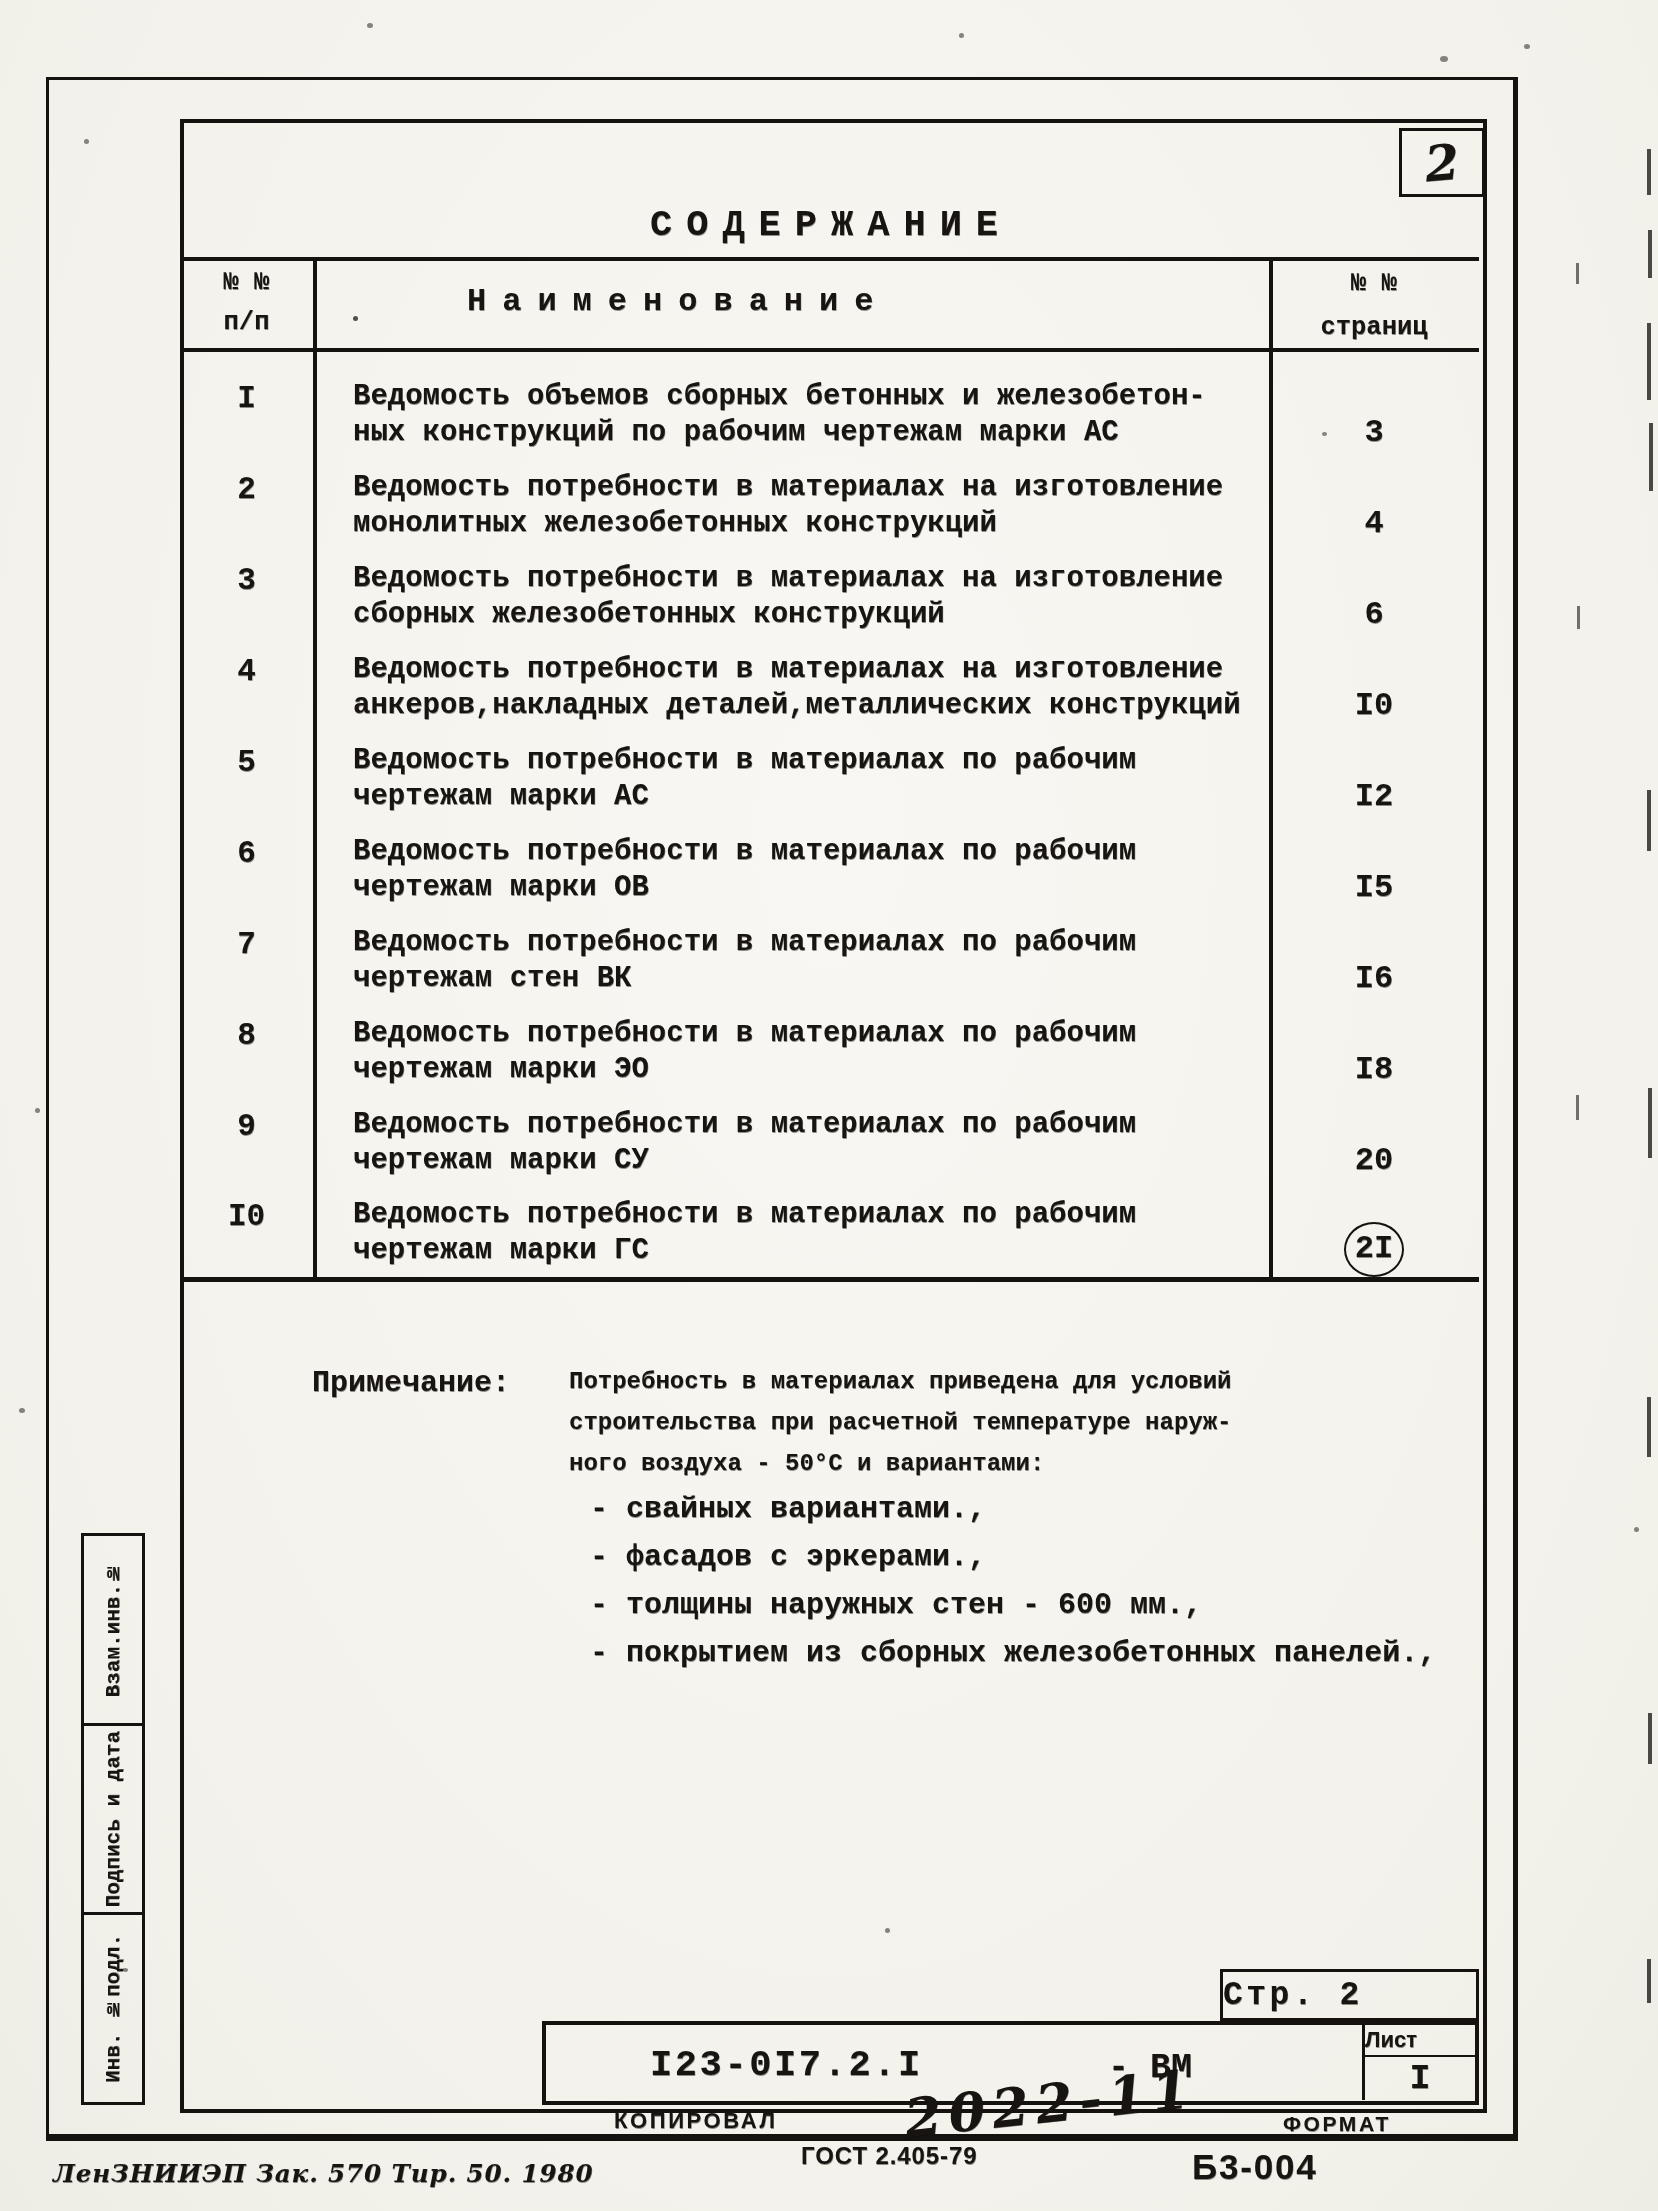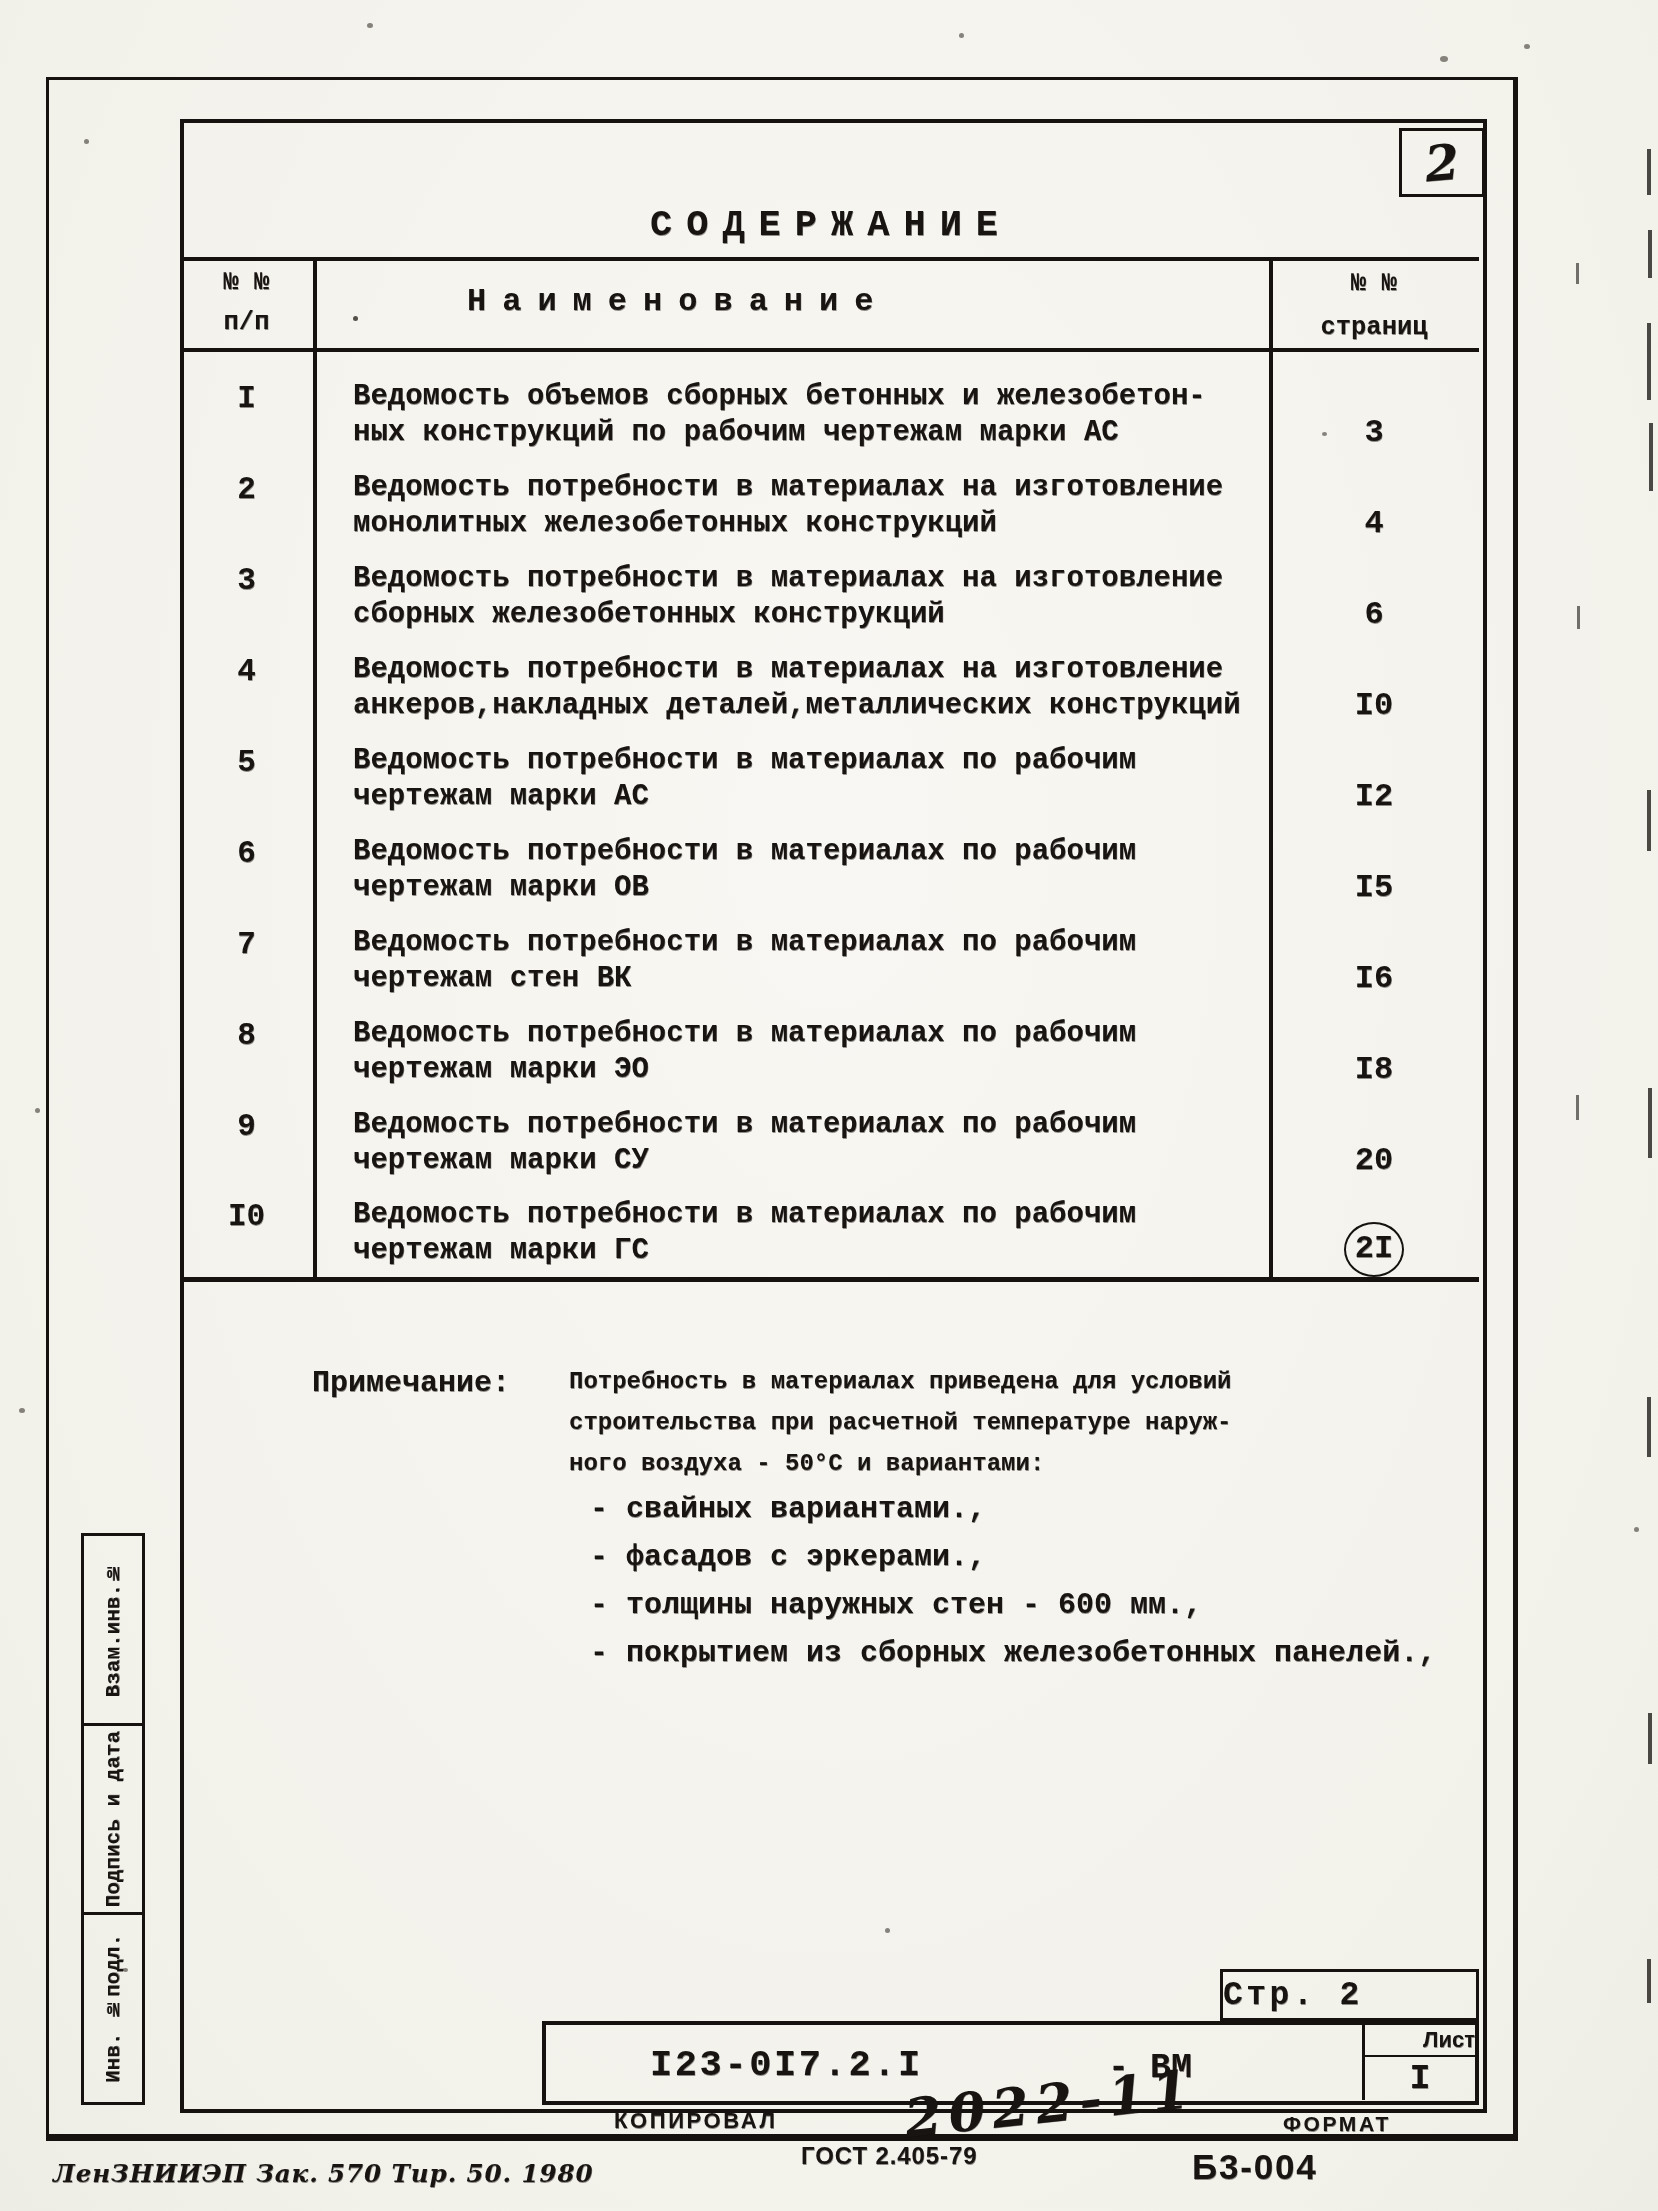--- a/index.html
+++ b/index.html
@@ -46,21 +46,21 @@
   .sidebar .cell:last-child{border-bottom:none;}
   .vtext{writing-mode:vertical-rl;transform:rotate(180deg);font-size:21px;font-weight:bold;white-space:nowrap;}
   
   .str-box{position:absolute;left:1220px;top:1969px;width:259px;height:52px;border:3.5px solid #15120f;
     box-sizing:border-box;display:flex;align-items:center;}
   .str-box span{font-size:33px;font-weight:bold;letter-spacing:3.5px;}
   .main-box{position:absolute;left:542px;top:2021px;width:937px;height:84px;border:4.4px solid #15120f;box-sizing:border-box;}
   .docnum{position:absolute;left:104px;top:19.3px;font-size:37px;font-weight:bold;letter-spacing:2.6px;}
   .suffix{position:absolute;left:562px;top:23px;font-size:35px;font-weight:bold;}
   .list-cell{position:absolute;right:0;top:0;width:110px;height:75px;border-left:3.5px solid #15120f;}
-  .list-cell .lbl{height:30px;border-bottom:2.6px solid #15120f;text-align:right;
+  .list-cell .lbl{height:30px;border-bottom:2.6px solid #15120f;text-align:left;
     font-family:"Liberation Sans","DejaVu Sans",sans-serif;font-size:22px;font-weight:bold;line-height:30px;}
   .list-cell .val{text-align:center;font-size:35px;font-weight:bold;line-height:44px;}
   
   .sans{font-family:"Liberation Sans","DejaVu Sans",sans-serif;}
   .f-kopiroval{position:absolute;left:614px;top:2108px;font-size:22px;font-weight:bold;letter-spacing:2.6px;}
   .f-format{position:absolute;left:1283px;top:2112px;font-size:21px;font-weight:bold;letter-spacing:2.6px;}
   .f-handnum{position:absolute;left:904px;top:2072px;font-size:53px;font-weight:bold;letter-spacing:7px;transform:rotate(-6deg);}
   .f-gost{position:absolute;left:801px;top:2142px;font-size:24px;font-weight:bold;letter-spacing:0.9px;}
   .f-code{position:absolute;left:1192px;top:2147px;font-size:35px;font-weight:bold;letter-spacing:1.8px;}
   .f-imprint{position:absolute;left:53px;top:2159px;font-size:24.6px;font-weight:bold;font-style:italic;

